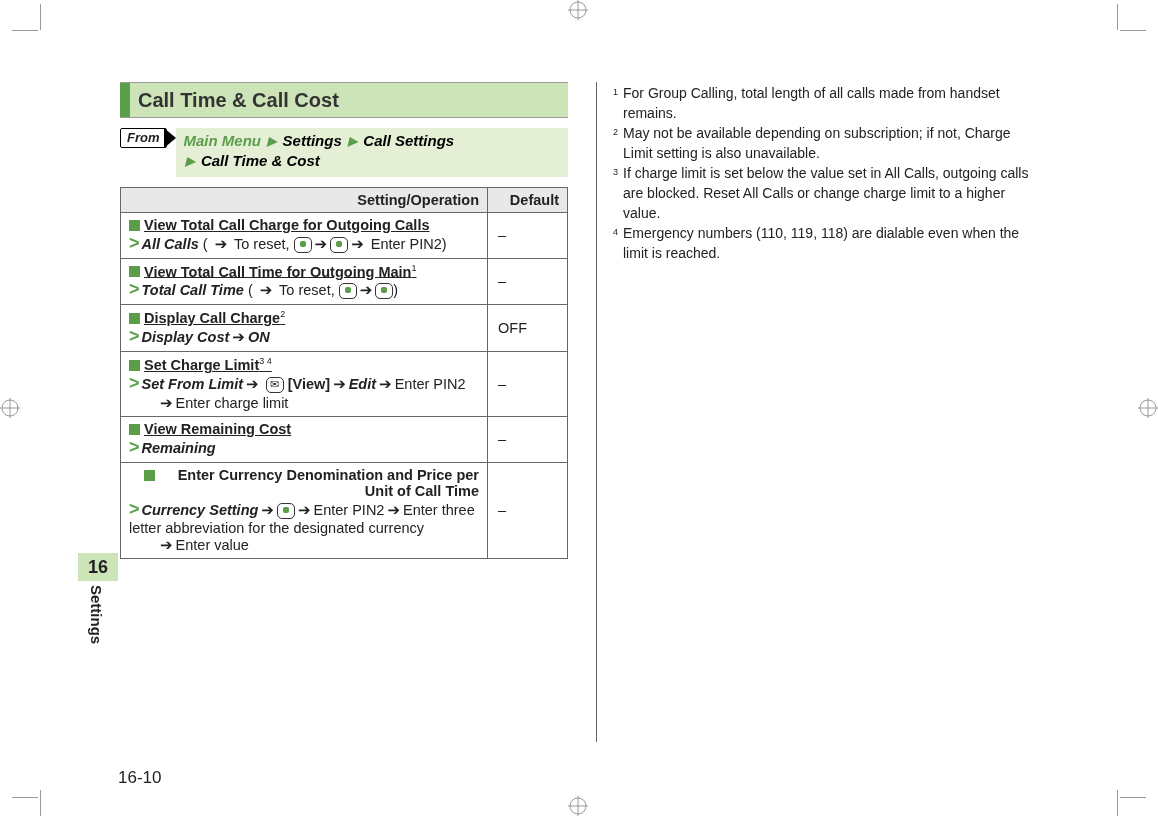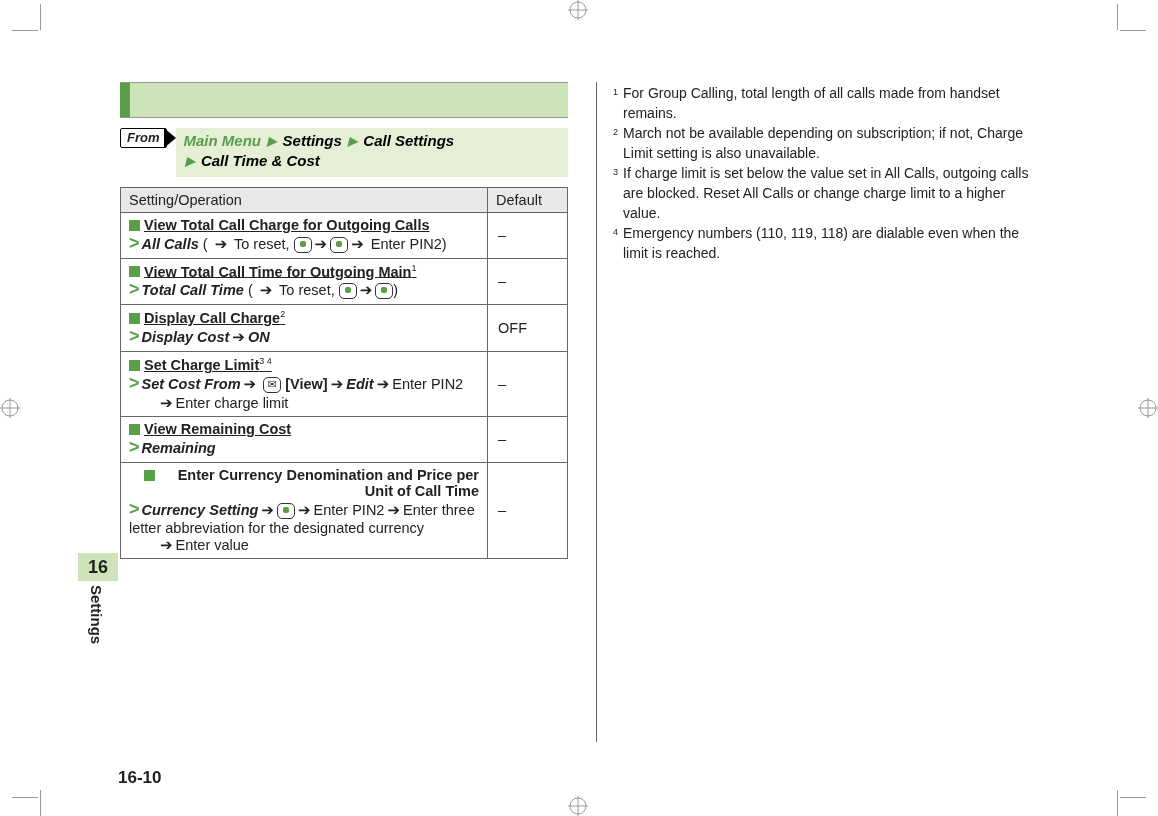--- a/index.html
+++ b/index.html
@@ -100,22 +100,22 @@
     width: 100%;
     font-size: 14.5px;
   }
   table.settings th, table.settings td {
     border: 1px solid var(--row-border);
     padding: 4px 8px;
     vertical-align: middle;
   }
   table.settings th {
     background: var(--header-bg);
-    font-weight: 400;
-    text-align: left;
+    font-weight: 700;
+    text-align: right;
   }
   table.settings td.default {
     width: 80px;
     text-align: left;
     padding-left:10px;
   }
   .row-title { font-weight: 700; text-decoration: underline; }
   .sq { display:inline-block; width:11px; height:11px; background: var(--green-block); margin-right:4px; vertical-align: -1px;}
   .gt { color: var(--green-accent); font-weight:700; font-size:18px; margin-right:2px;}
   .em { font-style: italic; font-weight:700;margin-top:32px; }
@@ -159,21 +159,21 @@
     font-weight:700;
     font-size:15px;
     margin-left:10px;
     margin-top:4px;
   }
   .page-num {
     position:absolute;
     left:118px;
     top: 768px;
     font-size:17px;
-    font-weight:700;
+    font-weight:400;
   }
 </style>
 </head>
 <body>
 
 <div class="crop h" style="top:30px; left:12px;"></div>
 <div class="crop v" style="top:4px; left:40px;"></div>
 <div class="crop h" style="top:30px; right:12px;"></div>
 <div class="crop v" style="top:4px; right:40px;"></div>
 <div class="crop h" style="bottom:18px; left:12px;"></div>
@@ -208,20 +208,21 @@
       <line x1="0" y1="10" x2="20" y2="10" stroke="#999"></line>
     </svg>
 </div>
 
 <div class="content">
 
   <div class="col-left">
 
     <div class="section-title-bar">
       <div class="section-title-accent"></div>
+      <div class="section-title-text">Call Time &amp; Call Cost</div>
     </div>
 
     <div class="breadcrumb-wrap">
       <span class="from-tag">From</span>
       <span class="from-arrow"></span>
       <div class="breadcrumb-box">
         <span class="bc-main">Main Menu</span>
         <span class="bc-tri">▶</span>
         <span class="bc-black">Settings</span>
         <span class="bc-tri">▶</span>
@@ -267,21 +268,21 @@
               <span class="gt">&gt;</span><span class="em">Display Cost</span><span class="arrow">➔</span><span class="em">ON</span>
             </div>
           </td>
           <td class="default">OFF</td>
         </tr>
 
         <tr>
           <td>
             <div class="row-title"><span class="sq"></span><span>Set Charge Limit</span><span class="sup">3 4</span></div>
             <div>
-              <span class="gt">&gt;</span><span class="em">Set Cost From</span><span class="arrow">➔</span> <span class="keycap mail"></span><span style="font-weight:700"> <span>[View]</span></span><span class="arrow">➔</span><span class="em">Edit</span><span class="arrow">➔</span><span>Enter PIN2</span>
+              <span class="gt">&gt;</span><span class="em">Set From Limit</span><span class="arrow">➔</span> <span class="keycap mail"></span><span style="font-weight:700"> <span>[View]</span></span><span class="arrow">➔</span><span class="em">Edit</span><span class="arrow">➔</span><span>Enter PIN2</span>
               <div style="padding-left:28px;"><span class="arrow">➔</span><span>Enter charge limit</span></div>
             </div>
           </td>
           <td class="default">–</td>
         </tr>
 
         <tr>
           <td>
             <div class="row-title"><span class="sq"></span><span>View Remaining Cost</span></div>
             <div><span class="gt">&gt;</span><span class="em">Remaining</span></div>
@@ -304,21 +305,21 @@
   </div>
 
   <div class="col-right">
     <div class="footnotes">
       <div class="fn">
           <span class="fnum">1</span>
           <span>For Group Calling, total length of all calls made from handset remains.</span>
         </div>
       <div class="fn">
           <span class="fnum">2</span>
-          <span>March not be available depending on subscription; if not, Charge Limit setting is also unavailable.</span>
+          <span>May not be available depending on subscription; if not, Charge Limit setting is also unavailable.</span>
         </div>
       <div class="fn">
           <span class="fnum">3</span>
           <span>If charge limit is set below the value set in All Calls, outgoing calls are blocked. Reset All Calls or change charge limit to a higher value.</span>
         </div>
       <div class="fn">
           <span class="fnum">4</span>
           <span>Emergency numbers (110, 119, 118) are dialable even when the limit is reached.</span>
         </div>
     </div>

